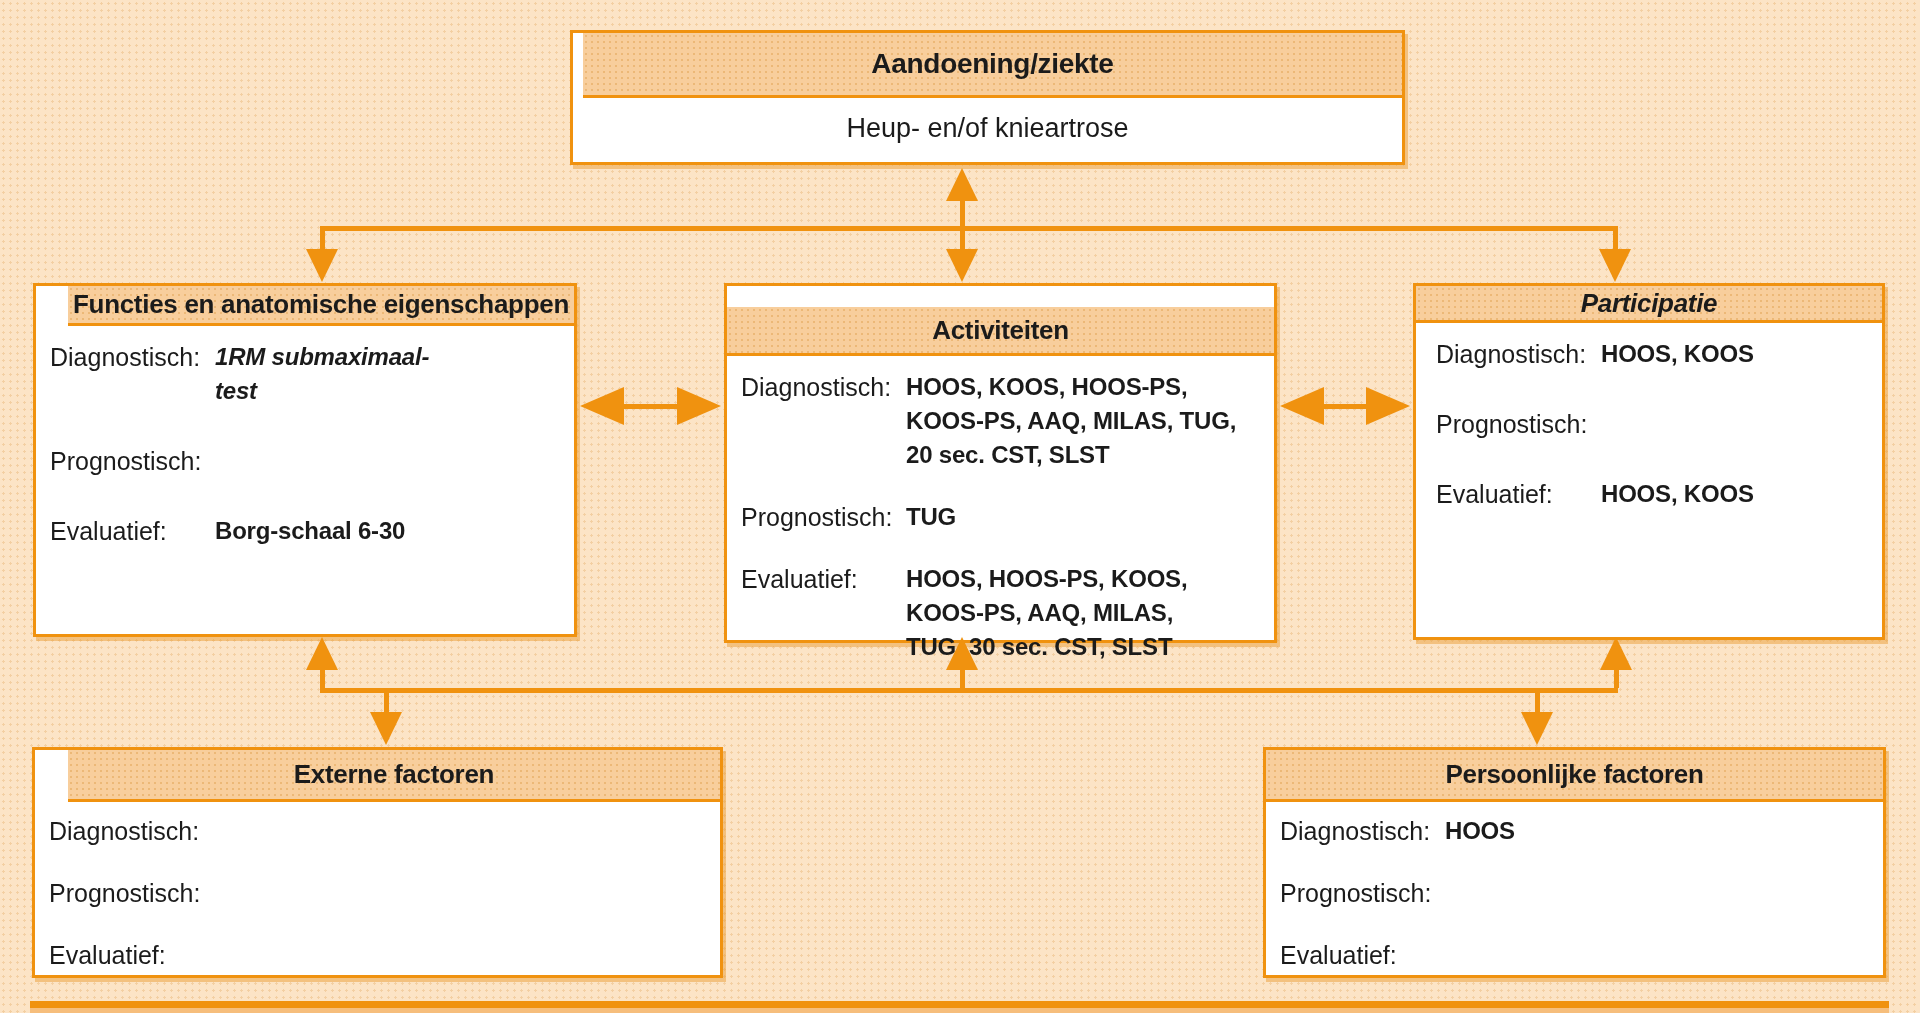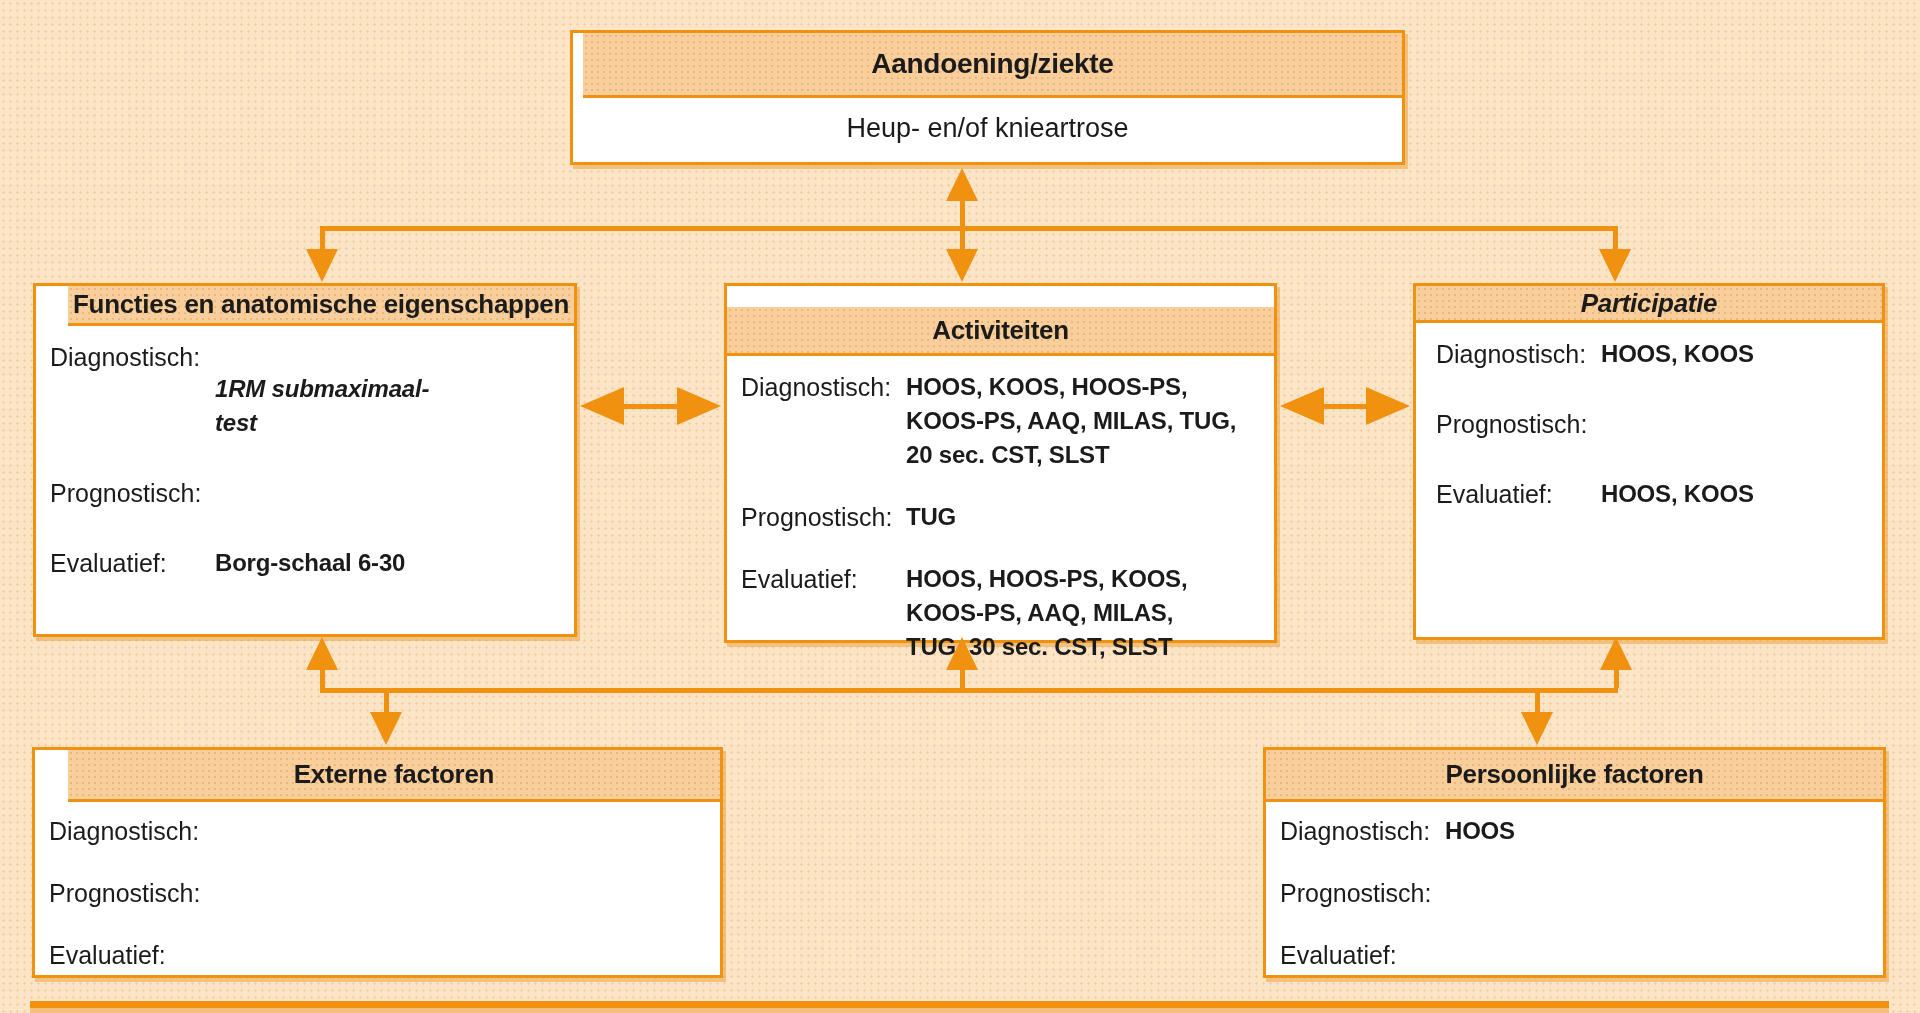--- a/index.html
+++ b/index.html
@@ -25,21 +25,21 @@
     border-bottom:3px solid #F0920F;
     display:flex;align-items:center;justify-content:center;
     font-weight:bold;font-size:26px;letter-spacing:-0.3px;
     white-space:nowrap;
     box-sizing:border-box;
   }
   .box-body{padding:14px 10px 0 14px;box-sizing:border-box;}
   .row{display:flex;align-items:flex-start;}
   .row .label{width:165px;flex:0 0 165px;font-size:25px;line-height:34px;}
   .row .value{flex:1;font-weight:bold;font-size:24px;line-height:34px;white-space:pre-line;letter-spacing:-0.2px;}
-  .row .value.italic{font-style:italic;margin-top:32px;}
+  .row .value.italic{font-style:italic;}
   .gap36{margin-bottom:36px;}
   .gap28{margin-bottom:28px;}
   .top-body{
     display:flex;align-items:center;justify-content:center;
     font-size:27px;height:61px;
   }
   
   .v{position:absolute;width:5px;background:#F0920F;}
   .h{position:absolute;height:5px;background:#F0920F;}
   .tri{position:absolute;width:0;height:0;}

